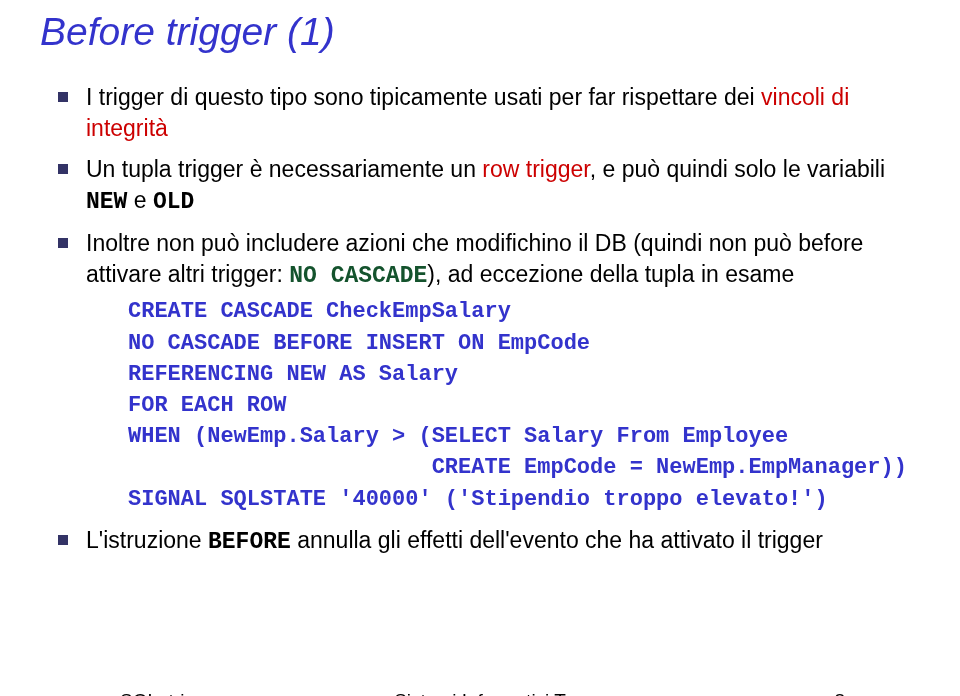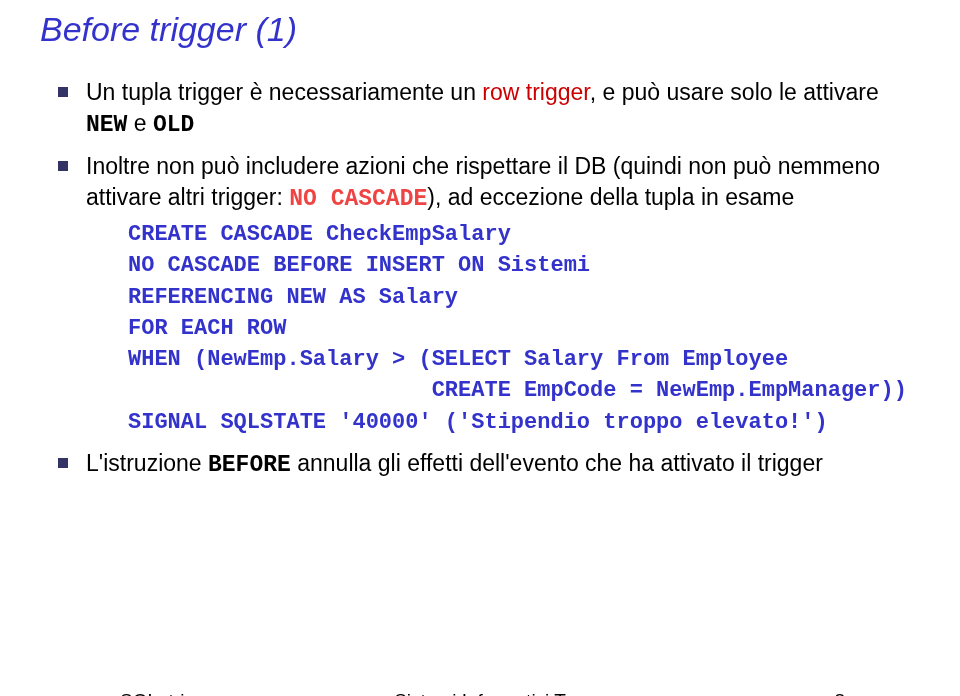--- a/index.html
+++ b/index.html
@@ -9,21 +9,21 @@
     background: #ffffff;
     font-family: Verdana, Geneva, sans-serif;
     position: relative;
     overflow: hidden;
   }
   .slide {
     padding: 10px 38px 0 38px;
   }
   .title {
     color: #3333cc;
-    font-size: 34px;
+    font-size: 39px;
     font-weight: normal;
     font-style: italic;
     margin-bottom: 28px;
     margin-left: 2px;
   }
   .content {
     padding-left: 20px;
   }
   ul.main {
     list-style: none;
@@ -39,21 +39,21 @@
   ul.main > li::before {
     content: "";
     position: absolute;
     left: 0;
     top: 10px;
     width: 10px;
     height: 10px;
     background: #333366;
   }
   .key-red { color: #cc0000; }
-  .mono-red { color: #ef4444; font-family: "Courier New", monospace; font-weight: bold; }
+  .mono-red { color: #14532d; font-family: "Courier New", monospace; font-weight: bold; }
   .mono-black { font-family: Liberation Mono, monospace; font-weight: bold; color:#000; }
   .code-block {
     font-family: "Courier New", monospace;
     font-weight: bold;
     color: #3333cc;
     font-size: 22px;
     line-height: 1.42;
     margin-left: 42px;
     margin-top: 4px;
     margin-bottom: 6px;
@@ -83,30 +83,33 @@
   }
 </style>
 </head>
 <body>
 
 <div class="slide">
   <div class="title">Before trigger (1)</div>
 
   <div class="content">
     <ul class="main">
-
       <li>
-        <span>Un tupla trigger è necessariamente un </span><span class="key-red">row trigger</span><span>, e può usare solo le attivare </span><span class="mono-black">NEW</span><span> e </span><span class="mono-black">OLD</span>
+        <span>I trigger di questo tipo sono tipicamente usati per far rispettare dei </span><span class="key-red">vincoli di integrità</span>
       </li>
 
       <li>
-        <span>Inoltre non può includere azioni che rispettare il DB (quindi non può nemmeno attivare altri trigger: </span><span class="mono-red">NO CASCADE</span><span>), ad eccezione della tupla in esame</span>
+        <span>Un tupla trigger è necessariamente un </span><span class="key-red">row trigger</span><span>, e può quindi solo le variabili </span><span class="mono-black">NEW</span><span> e </span><span class="mono-black">OLD</span>
+      </li>
+
+      <li>
+        <span>Inoltre non può includere azioni che modifichino il DB (quindi non può before attivare altri trigger: </span><span class="mono-red">NO CASCADE</span><span>), ad eccezione della tupla in esame</span>
 
         <div class="code-block"><span>CREATE CASCADE CheckEmpSalary</span>
-<span>NO CASCADE BEFORE INSERT ON Sistemi</span>
+<span>NO CASCADE BEFORE INSERT ON EmpCode</span>
 <span>REFERENCING NEW AS Salary</span>
 <span>FOR EACH ROW</span>
 <span>WHEN (NewEmp.Salary &gt; (SELECT Salary From Employee</span>
 <span>                       CREATE EmpCode = NewEmp.EmpManager))</span>
 <span>SIGNAL SQLSTATE '40000' ('Stipendio troppo elevato!')</span></div>
       </li>
 
       <li>
         <span>L'istruzione </span><span class="mono-black">BEFORE</span><span> annulla gli effetti dell'evento che ha attivato il trigger</span>
       </li>

